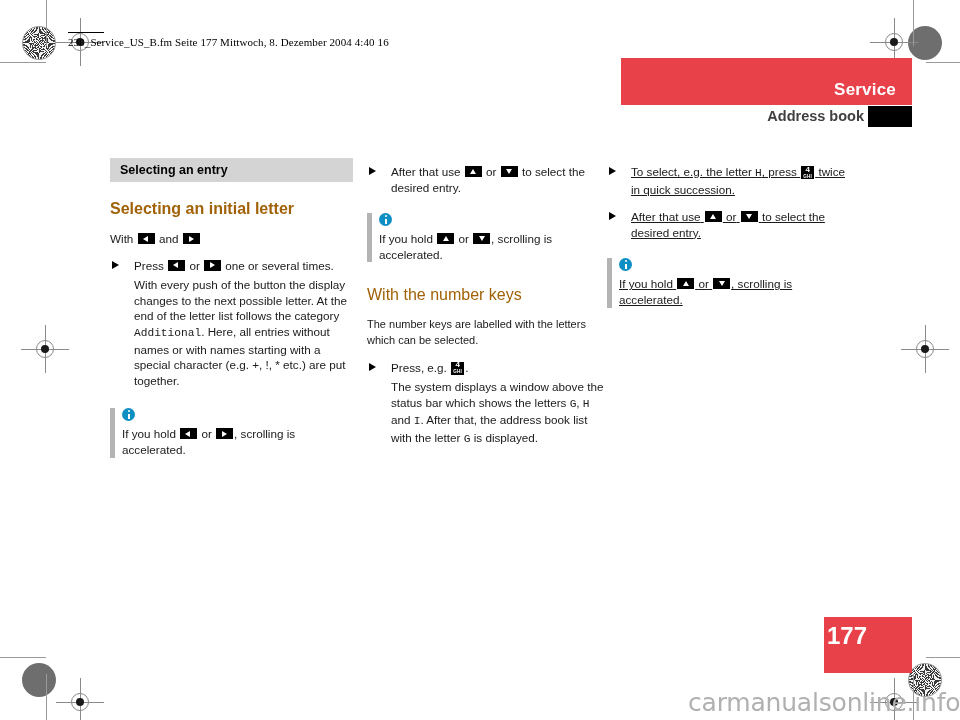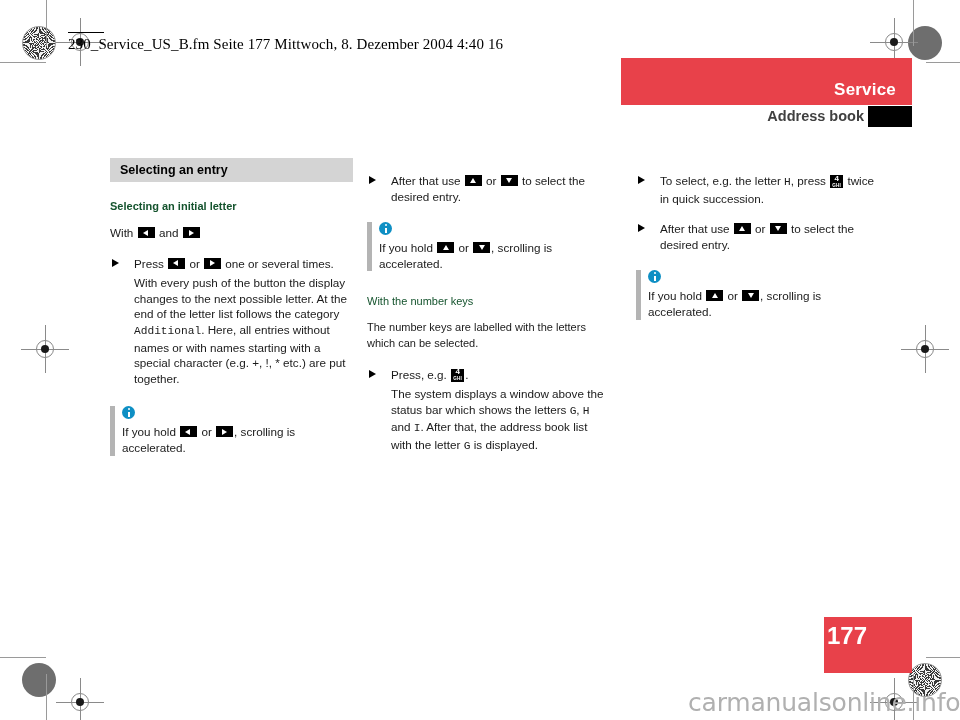--- a/index.html
+++ b/index.html
@@ -32,21 +32,21 @@
   .solidcirc{
     position:absolute;width:34px;height:34px;border-radius:50%;
     background:#6e6e6e;
   }
   .trimline{position:absolute;background:#9a9a9a;}
 
   
   .fileinfo{
     position:absolute;left:68px;top:36px;
     font-family:"Liberation Serif", serif;
-    font-size:15px;color:#000;letter-spacing:.1px;white-space:nowrap;
+    font-size:11px;color:#000;letter-spacing:.1px;white-space:nowrap;
   }
   .fileinfo .ul{border-top:1px solid #000;display:inline-block;
      position:absolute;left:0;top:-4px;width:36px;}
 
   
   .banner{
     position:absolute;left:621px;top:58px;width:291px;height:47px;
     background:#e8414a;
   }
   .banner-title{
@@ -69,37 +69,37 @@
     position:absolute;left:824px;top:617px;width:88px;height:56px;background:#e8414a;
   }
   .pagenum span{
     position:absolute;left:3px;top:5px;color:#fff;font-size:24px;font-weight:bold;
   }
 
   
   .col{position:absolute;top:158px;width:243px;}
   #col1{left:110px;}
   #col2{left:367px;}
-  #col3{left:636px;}
+  #col3{left:607px;text-decoration:underline;}
 
   .sechead{
     background:#d4d4d4;padding:5px 0 5px 10px;
     font-size:12.5px;font-weight:bold;color:#000;margin-bottom:18px;
   }
   h3.subtitle{
-    font-size:11px;font-weight:bold;margin:0 0 13px 0;color:#14532d;
+    font-size:16px;font-weight:bold;margin:0 0 13px 0;color:#a16207;
   }
   p.body{
     font-size:11px;line-height:15.6px;margin:0 0 11px 0;color:#1a1a1a;
   }
   p.plain{font-size:11.7px;line-height:15.6px;margin:0 0 11px 0;}
 
   .bullet{
     position:relative;padding-left:24px;font-size:11.7px;line-height:15.6px;
-    margin:15px 0 4px 0;
+    margin:6px 0 4px 0;
   }
   .bullet .tri{
     position:absolute;left:2px;top:3px;width:0;height:0;
     border-top:4.5px solid transparent;border-bottom:4.5px solid transparent;
     border-left:7px solid #000;
   }
   .indent{
     padding-left:24px;font-size:11.7px;line-height:15.6px;margin:0 0 11px 0;
   }
 

